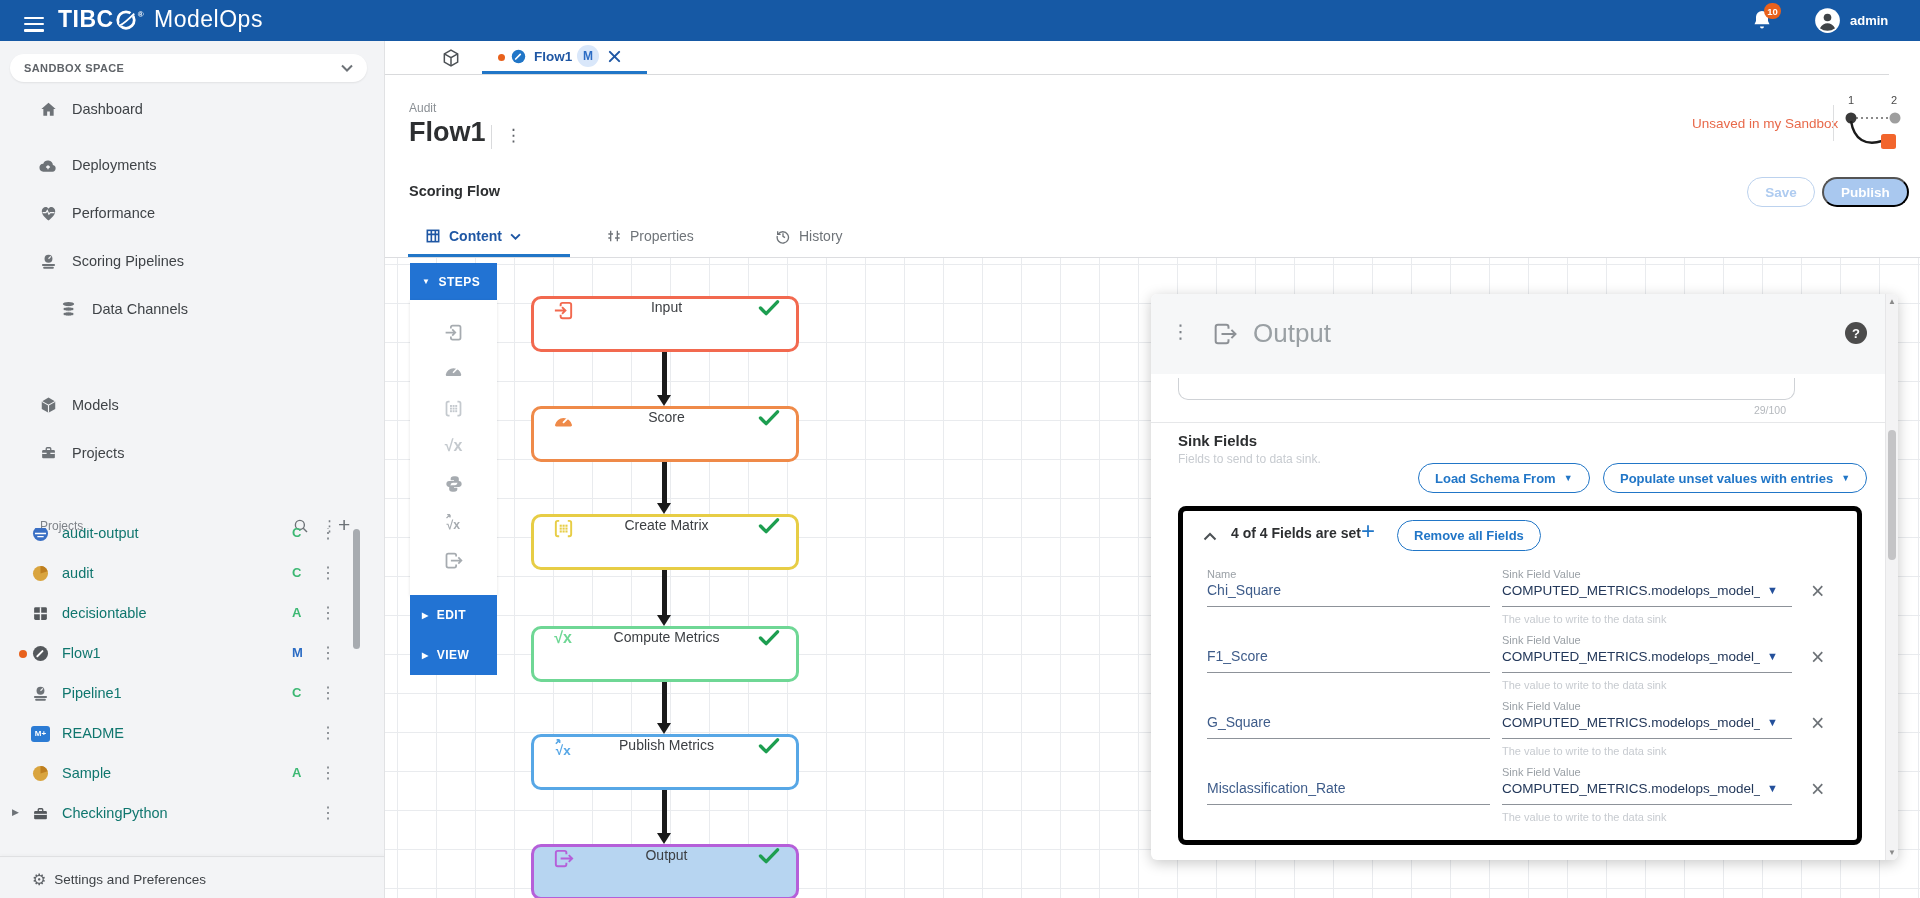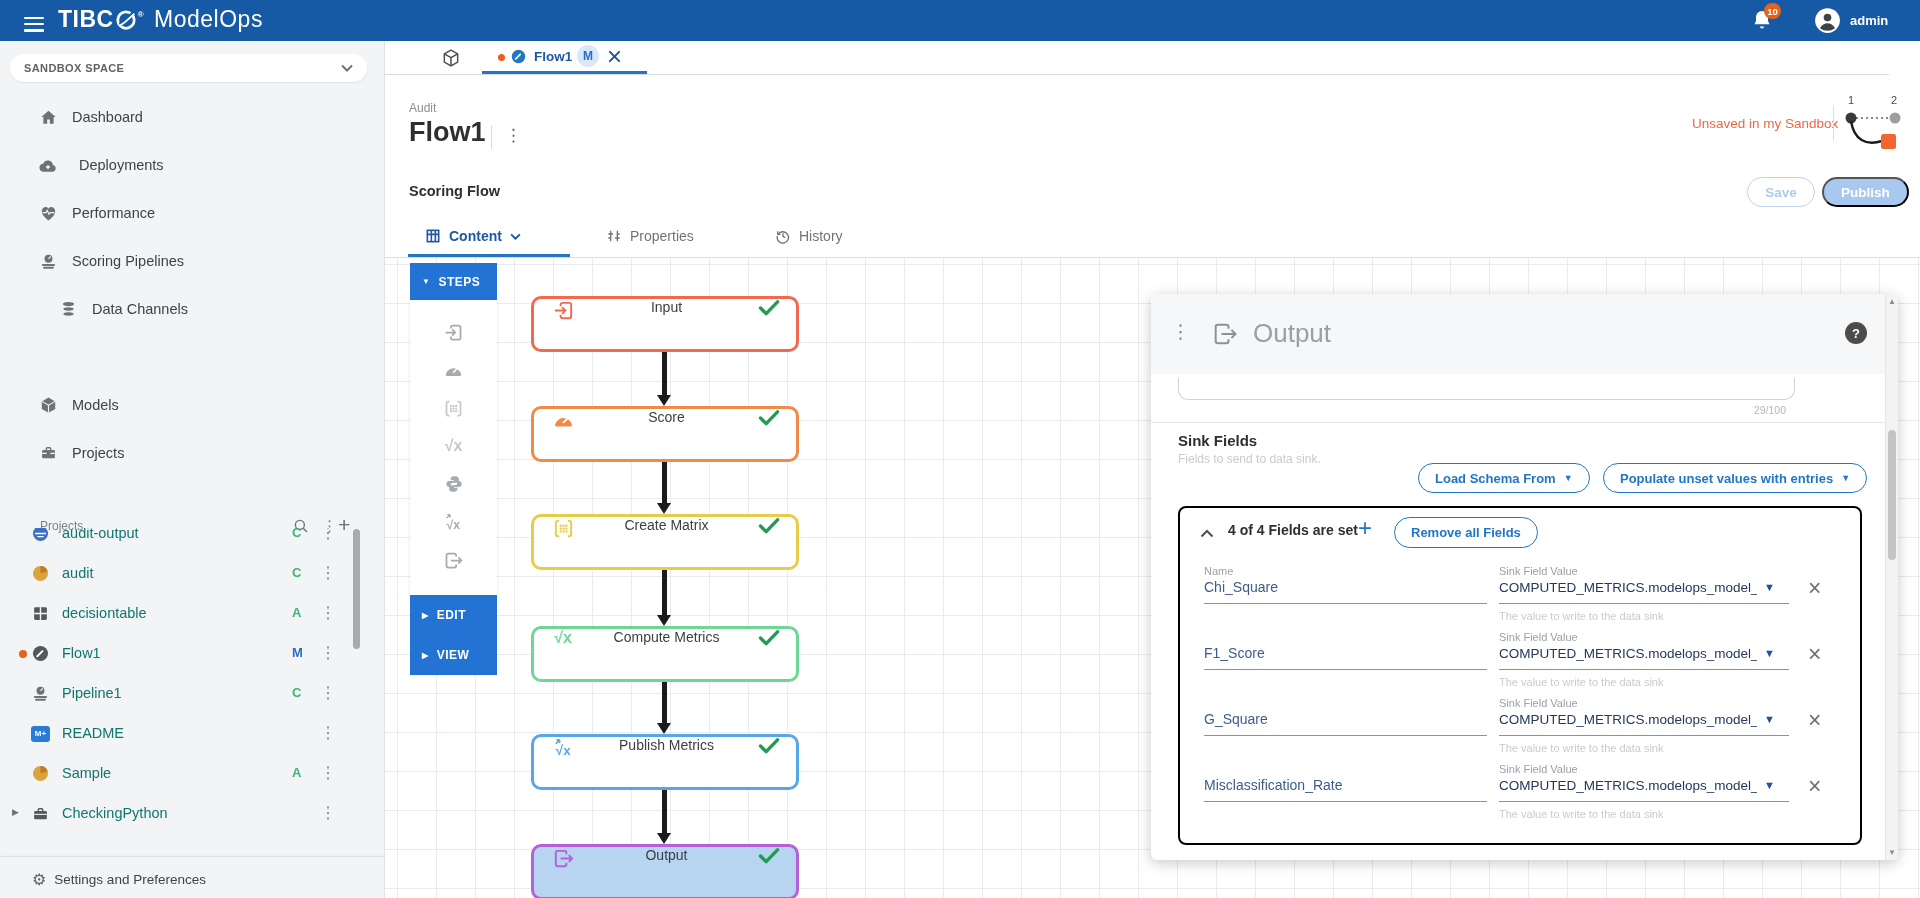--- a/index.html
+++ b/index.html
@@ -88,21 +88,21 @@
   .pscroll .up { position:absolute; top:3px; left:2px; font-size:8px; color:#8a8a8a; }
   .pscroll .dn { position:absolute; bottom:3px; left:2px; font-size:8px; color:#8a8a8a; }
   .pscroll .thumb { position:absolute; left:2px; top:136px; width:8px; height:130px; background:#c4c4c6; border-radius:4px; }
   .remnant { position:absolute; left:27px; top:84px; width:617px; height:22px; border:1px solid #cfd2d6; border-top:none; border-radius:0 0 10px 10px; }
   .counter { position:absolute; left:575px; top:110px; width:60px; text-align:right; font-size:10.5px; color:#b4b8bd; }
   .pdiv { position:absolute; left:0; top:128px; width:734px; height:1px; background:#e6e7e9; }
   .sec-title { position:absolute; left:27px; top:138px; font-size:15px; font-weight:bold; color:#2d2f31; }
   .sec-sub { position:absolute; left:27px; top:158px; font-size:12px; color:#c7cbd0; }
   .pill-btn { position:absolute; height:30px; border:1.5px solid #2176C7; border-radius:16px; background:#fff; color:#2176C7; font-size:13px; font-weight:bold; display:flex; align-items:center; padding:0 16px; gap:8px; cursor:pointer; }
   .caret { font-size:9px; }
-  .fcard { position:absolute; left:27px; top:212px; width:684px; height:339px; border:2px solid #000000; border-radius:8px; background:#fff; }
+  .fcard { position:absolute; left:27px; top:212px; width:684px; height:339px; border:5px solid #000000; border-radius:8px; background:#fff; }
   .fsummary { position:absolute; left:48px; top:14px; font-size:14px; font-weight:bold; color:#2d2f31; }
   .fplus { position:absolute; left:178px; top:6px; font-size:24px; color:#2176C7; font-weight:400; }
   .fremove { position:absolute; left:214px; top:9px; height:31px; }
   .frow { position:absolute; left:24px; width:636px; height:62px; }
   .flabel { position:absolute; top:0; font-size:11px; color:#9aa0a6; }
   .fname { position:absolute; left:0; top:14px; font-size:14px; color:#3e5c8a; }
   .nline { position:absolute; left:0; top:38px; width:283px; height:1px; background:#8d9299; }
   .fval { position:absolute; left:295px; top:15px; width:258px; font-size:13.5px; color:#23385a; white-space:nowrap; overflow:hidden; }
   .vcaret { position:absolute; left:560px; top:16px; color:#24509B; font-size:11px; font-weight:bold; }
   .vline { position:absolute; left:295px; top:38px; width:290px; height:1px; background:#8d9299; }
@@ -149,29 +149,29 @@
   </div>
 
   <div class="sidebar">
     <div class="space-pill">
       <span class="lbl">SANDBOX SPACE</span>
       <svg width="12" height="8" viewBox="0 0 12 8">
           <path d="M1 1.5l5 5 5-5" stroke="#6d7277" stroke-width="2" fill="none"></path>
         </svg>
     </div>
 
-    <div class="nav-item" style="top:52px;">
+    <div class="nav-item" style="top:44px;">
       <span class="ic">
           <svg width="19" height="19" viewBox="0 0 24 24" fill="#6d7277">
             <path d="M12 3.5l9 8h-2.5V20h-4.8v-5.4H10.3V20H5.5v-8.5H3z"></path>
           </svg>
         </span>
       <span class="lb">Dashboard</span>
     </div>
-    <div class="nav-item" style="top:100px;gap:7px;">
+    <div class="nav-item" style="top:100px;">
       <span class="ic">
           <svg width="20" height="16" viewBox="0 0 24 18" fill="#6d7277">
             <path d="M6.8 17a4.8 4.8 0 0 1-.5-9.6A6 6 0 0 1 17.9 8.9 4.1 4.1 0 0 1 17.4 17z"></path>
             <path d="M12 14v-4.2m0 0l-2.1 2.1M12 9.8l2.1 2.1" stroke="#f3f4f6" stroke-width="1.6" fill="none"></path>
           </svg>
         </span>
       <span class="lb">Deployments</span>
     </div>
     <div class="nav-item" style="top:148px;">
       <span class="ic">

